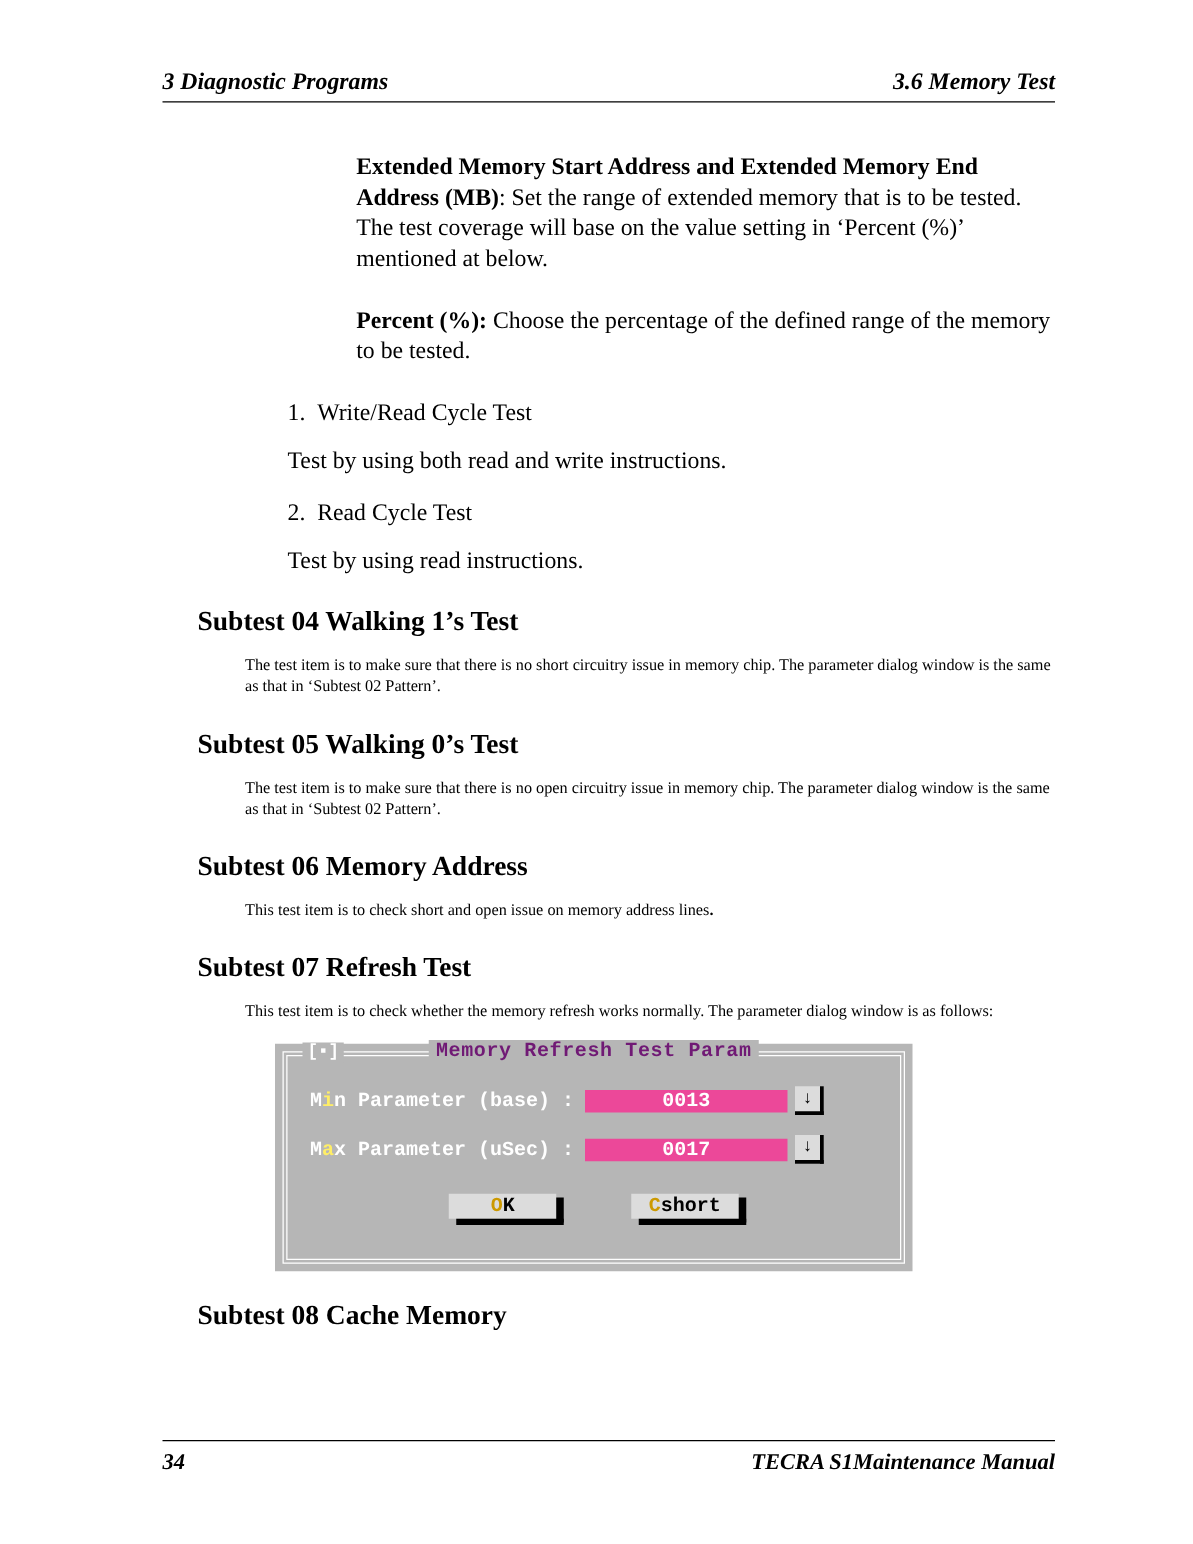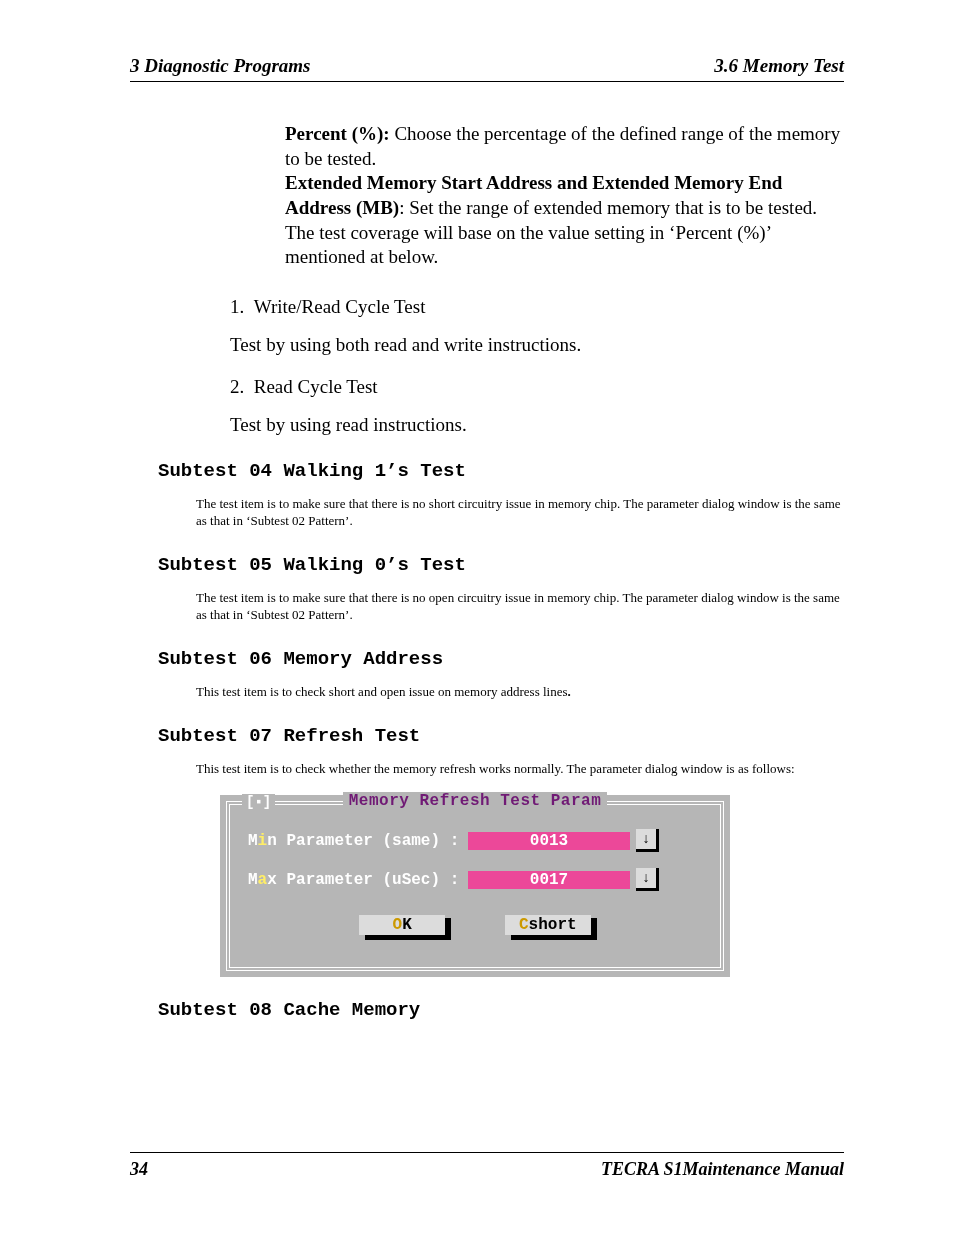--- a/index.html
+++ b/index.html
@@ -51,25 +51,24 @@
     margin-top: 10px;
     margin-bottom: 16px;
   }
   .afternum {
     margin-left: 100px;
     font-size: 19px;
     margin-bottom: 20px;
   }
   .subtest-title {
     font-weight: bold;
-    font-size: 19px;
+    font-size: 22px;
     margin-top: 24px;
     margin-bottom: 14px;
     margin-left: 28px;
-    font-family: Liberation Mono, monospace;
   }
   .subtest-body {
     margin-left: 66px;
     font-size: 13px;
     line-height: 1.3;
     margin-bottom: 10px;
   }
 
   
   .dialog-wrap {
@@ -209,25 +208,25 @@
 
 <div class="page">
 
   <div class="header-row">
     <span>3  Diagnostic Programs</span>
     <span>3.6 Memory Test</span>
   </div>
   <hr class="hr">
 
   <div class="indent-block section-para">
+    <div class="para">
+      <span class="bold">Extended Memory Start Address and Extended Memory End Address (MB)</span><span>: Set the range of extended memory that is to be tested. The test coverage will base on the value setting in ‘Percent (%)’ mentioned at below.</span>
+    </div>
     <div class="para" style="margin-bottom:0;">
       <span class="bold">Percent (%):</span><span> Choose the percentage of the defined range of the memory to be tested.</span>
-    </div>
-    <div class="para">
-      <span class="bold">Extended Memory Start Address and Extended Memory End Address (MB)</span><span>: Set the range of extended memory that is to be tested. The test coverage will base on the value setting in ‘Percent (%)’ mentioned at below.</span>
     </div>
   </div>
 
   <div class="numitem">
     <span>1.</span>&nbsp;&nbsp;<span>Write/Read Cycle Test</span>
   </div>
   <div class="afternum">Test by using both read and write instructions.</div>
 
   <div class="numitem">
     <span>2.</span>&nbsp;&nbsp;<span>Read Cycle Test</span>
@@ -249,21 +248,21 @@
   <div class="subtest-body">This test item is to check whether the memory refresh works normally. The parameter dialog window is as follows:</div>
 
   <div class="dialog-wrap">
     <div class="dialog-outer">
       <div class="dialog-border">
         <div class="dialog-close">[▪]</div>
         <div class="dialog-title"><span class="bgspan">Memory Refresh Test Param</span></div>
 
         <div class="param-row">
           <span class="param-label">
-            <span>M</span><span class="hot">i</span><span>n Parameter (same) :</span>
+            <span>M</span><span class="hot">i</span><span>n Parameter (base) :</span>
           </span>
           <span class="param-value">0013</span>
           <span class="spin-btn">↓</span>
         </div>
 
         <div class="param-row">
           <span class="param-label">
             <span>M</span><span class="hot">a</span><span>x Parameter (uSec)  :</span>
           </span>
           <span class="param-value">0017</span>

